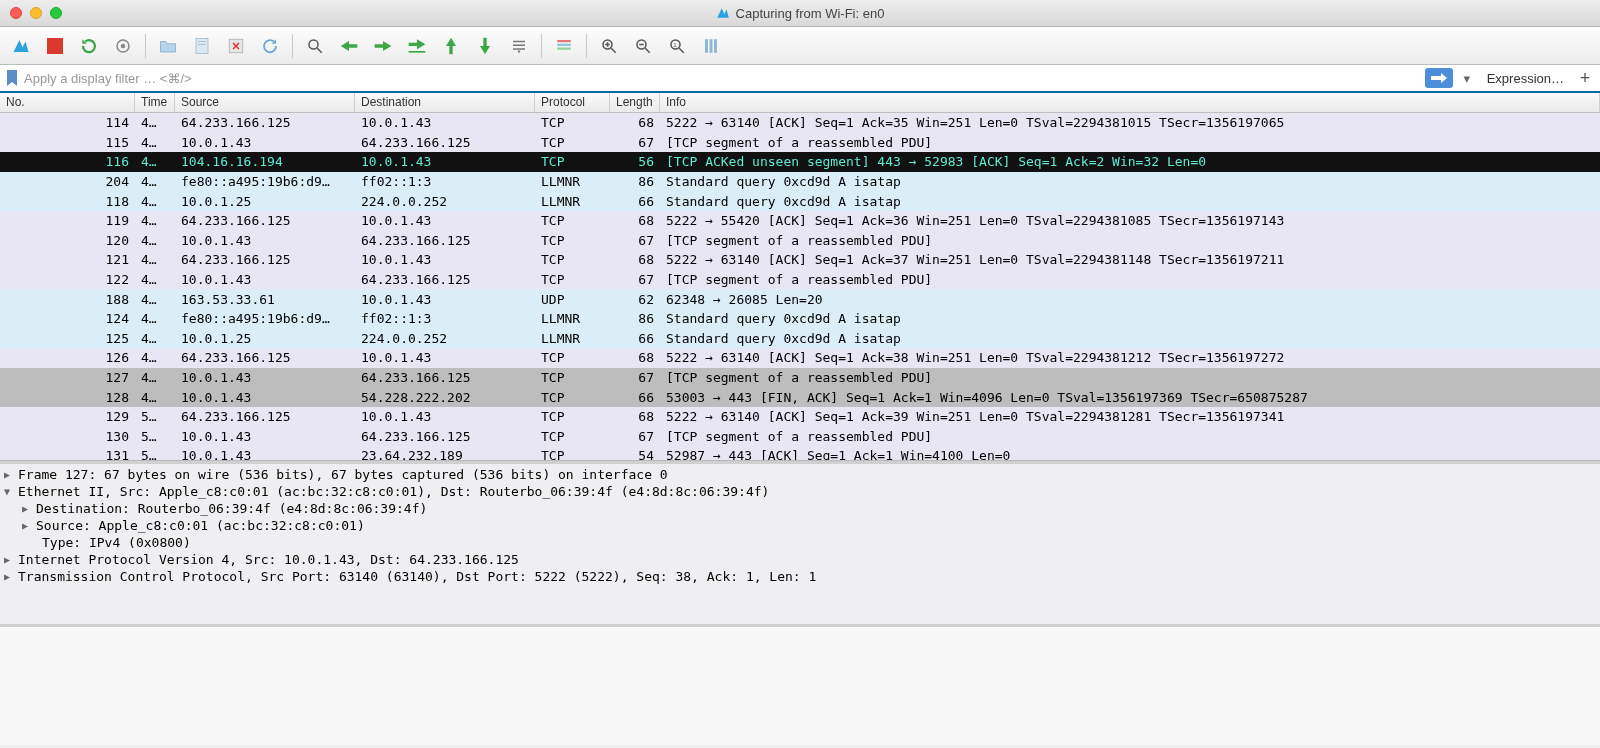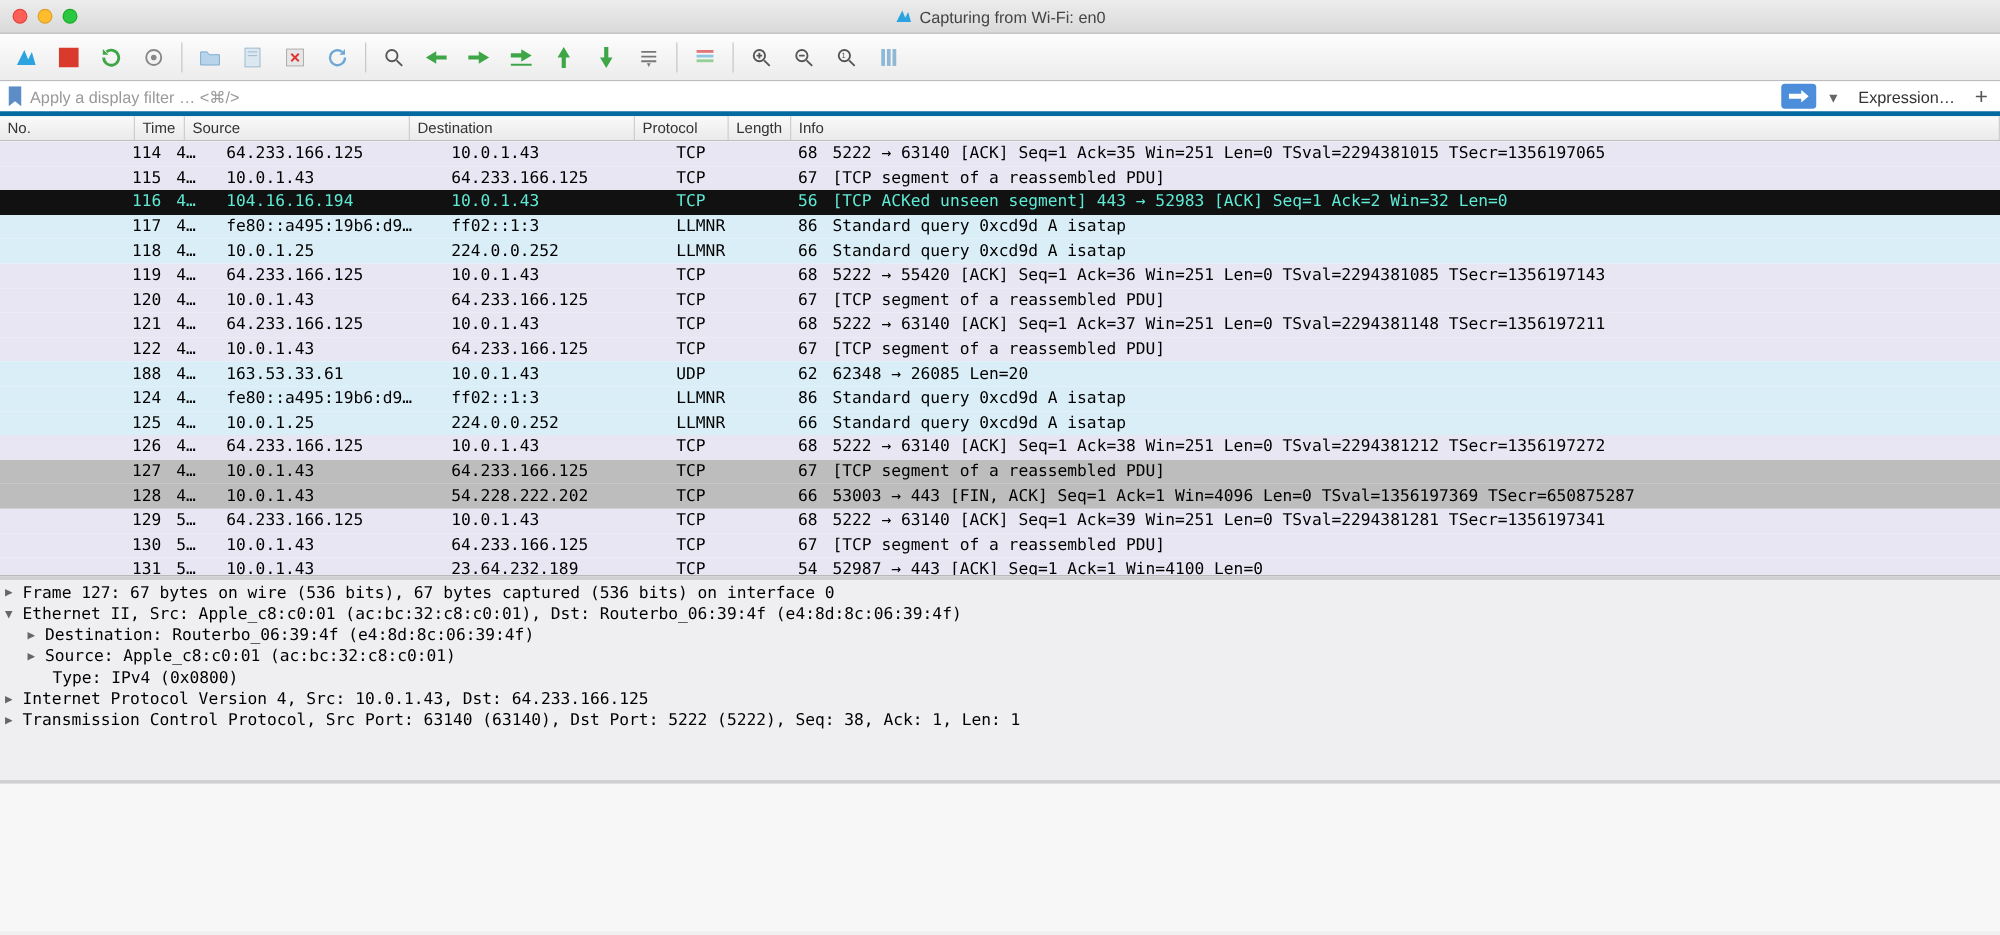--- a/index.html
+++ b/index.html
@@ -6,35 +6,35 @@
 html,body { width:1600px; height:748px; font-family:-apple-system,Helvetica,Arial,sans-serif; font-size:13px; background:#f0f0f0; overflow:hidden; }
 .titlebar { height:27px; background:linear-gradient(#ededed,#d9d9d9); border-bottom:1px solid #b7b7b7; display:flex; align-items:center; position:relative; }
 .traffic { display:flex; gap:8px; margin-left:10px; }
 .tl { width:12px; height:12px; border-radius:50%; }
 .tl.r{background:#ff5f57;border:1px solid #e0443e;} .tl.y{background:#ffbd2e;border:1px solid #dea123;} .tl.g{background:#28c940;border:1px solid #1aab29;}
 .title { position:absolute; left:0; right:0; text-align:center; font-size:13px; color:#444; display:flex; align-items:center; justify-content:center; gap:6px; }
 .title svg{width:14px;height:14px;}
 .toolbar { height:38px; background:linear-gradient(#fdfdfd,#ececec); border-bottom:1px solid #bcbcbc; display:flex; align-items:center; padding:0 6px; gap:4px; }
 .tbtn { width:30px; height:28px; display:flex; align-items:center; justify-content:center; border-radius:3px; }
 .tsep { width:1px; height:24px; background:#c8c8c8; margin:0 3px; }
-.filterbar { height:28px; background:#fff; border-bottom:4px solid #0369a1; display:flex; align-items:center; padding:0 6px; gap:6px; }
+.filterbar { height:28px; background:#fff; border-bottom:2px solid #0369a1; display:flex; align-items:center; padding:0 6px; gap:6px; }
 .bookmark-icon{display:inline-flex;}
 .filter-input { flex:1; border:none; outline:none; font-size:13px; color:#333; background:transparent; }
 .filter-input::placeholder{color:#999;}
 .go-btn { width:28px; height:20px; background:#4c8eda; border-radius:3px; display:flex; align-items:center; justify-content:center; }
 .dd { width:16px; height:16px; display:flex; align-items:center; justify-content:center; color:#666; }
 .expr { font-size:13px; color:#333; padding:0 6px; }
 .plus { width:18px; font-size:18px; color:#555; text-align:center; }
 .header-row { height:20px; background:linear-gradient(#fafafa,#eaeaea); border-bottom:1px solid #bfbfbf; display:flex; font-size:12px; color:#333; }
 .header-row .col { padding:2px 6px; border-right:1px solid #cfcfcf; white-space:nowrap; overflow:hidden; }
 .packet-list { height:348px; overflow:hidden; background:#fff; border-bottom:1px solid #b9b9b9; font-family:Menlo,Consolas,monospace; font-size:13px; }
 .row { display:flex; height:19.6px; align-items:center; }
 .row .col { padding:0 6px; white-space:nowrap; overflow:hidden; text-overflow:clip; }
 .c-no{width:135px; text-align:right; padding-right:10px;} .c-time{width:40px;} .c-src{width:180px;} .c-dst{width:180px;} .c-proto{width:75px;} .c-len{width:50px; text-align:right;} .c-info{flex:1;}
-.hc-no{width:108px;} .hc-time{width:40px;} .hc-src{width:180px;} .hc-dst{width:180px;} .hc-proto{width:75px;} .hc-len{width:50px;} .hc-info{flex:1;}
+.hc-no{width:135px;} .hc-time{width:40px;} .hc-src{width:180px;} .hc-dst{width:180px;} .hc-proto{width:75px;} .hc-len{width:50px;} .hc-info{flex:1;}
 .bg-lavender{background:#e8e6f3;justify-content:center;} .bg-black{background:#111;color:#5eead4;} .bg-lblue{background:#daeef7;} .bg-grey{background:#bdbdbd;align-items:center;}
 .details { height:160px; background:#efeff1; overflow:auto; font-family:Menlo,Consolas,monospace; font-size:13px; padding:2px 0; }
 .tree-line { display:flex; align-items:center; padding:1px 4px; gap:4px; white-space:nowrap;}
 .tree-line .tri{width:10px; display:inline-block; color:#666; font-size:10px;}
 .ind1{padding-left:22px;} .ind2{padding-left:42px;}
 .bytes { flex:1; background:#f7f7f7; }
 .resize-h{height:3px; background:#d0d0d0; cursor:row-resize;}
 </style>
 </head>
 <body>
@@ -231,21 +231,21 @@
     <div class="row bg-black">
       <div class="col c-no">116</div>
       <div class="col c-time">4…</div>
       <div class="col c-src">104.16.16.194</div>
       <div class="col c-dst">10.0.1.43</div>
       <div class="col c-proto">TCP</div>
       <div class="col c-len">56</div>
       <div class="col c-info">[TCP ACKed unseen segment] 443 → 52983 [ACK] Seq=1 Ack=2 Win=32 Len=0</div>
     </div>
     <div class="row bg-lblue">
-      <div class="col c-no">117</div>
+      <div class="col c-no">204</div>
       <div class="col c-time">4…</div>
       <div class="col c-src">fe80::a495:19b6:d9…</div>
       <div class="col c-dst">ff02::1:3</div>
       <div class="col c-proto">LLMNR</div>
       <div class="col c-len">86</div>
       <div class="col c-info">Standard query 0xcd9d A isatap</div>
     </div>
     <div class="row bg-lblue">
       <div class="col c-no">118</div>
       <div class="col c-time">4…</div>

